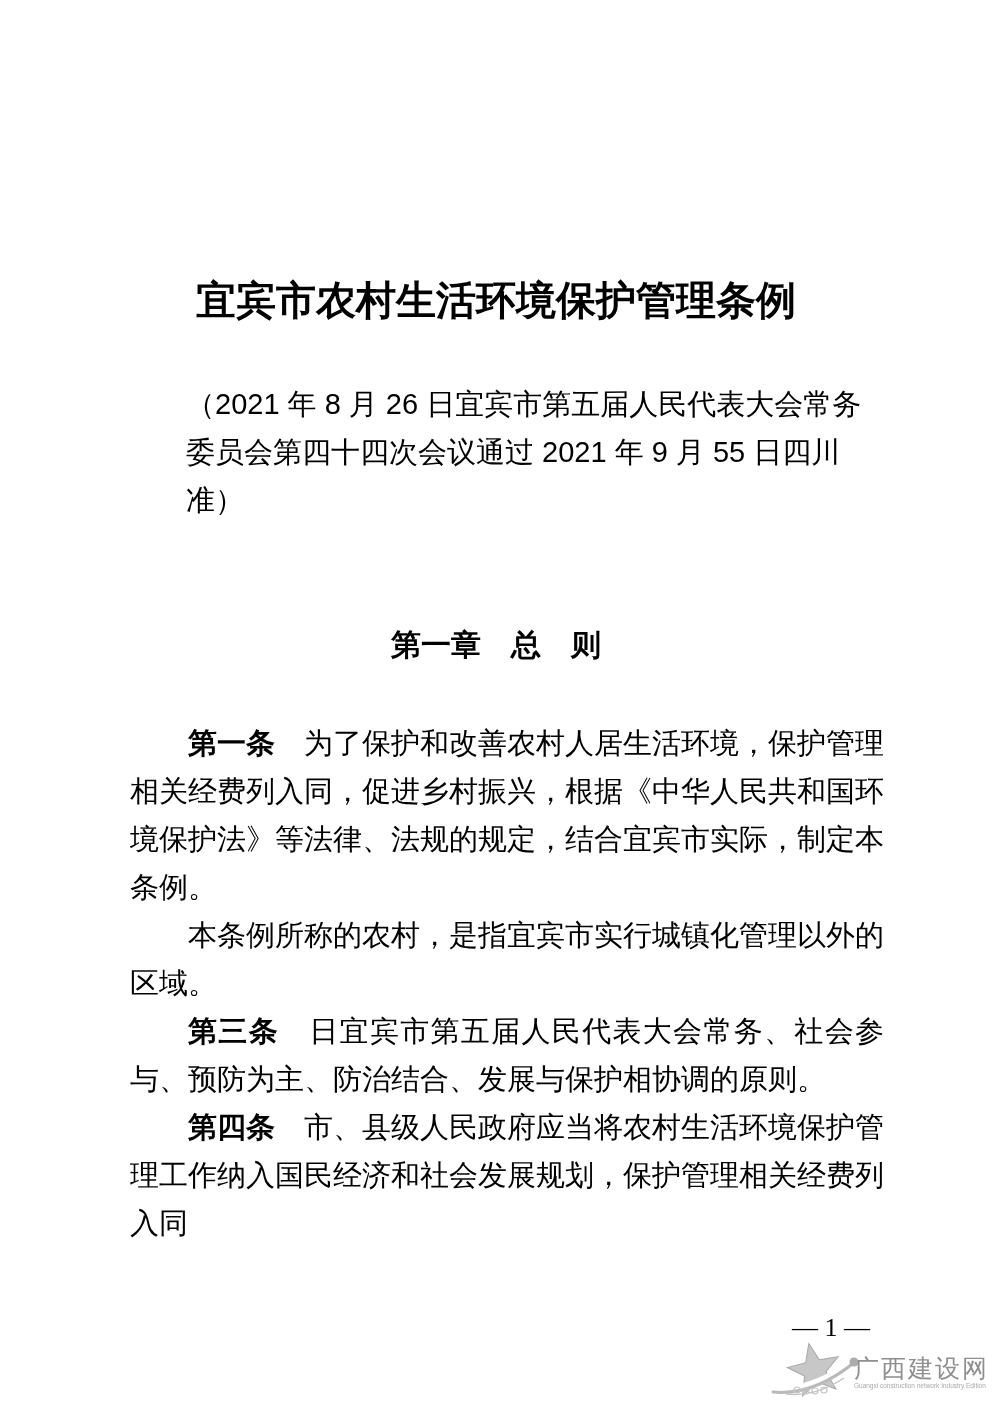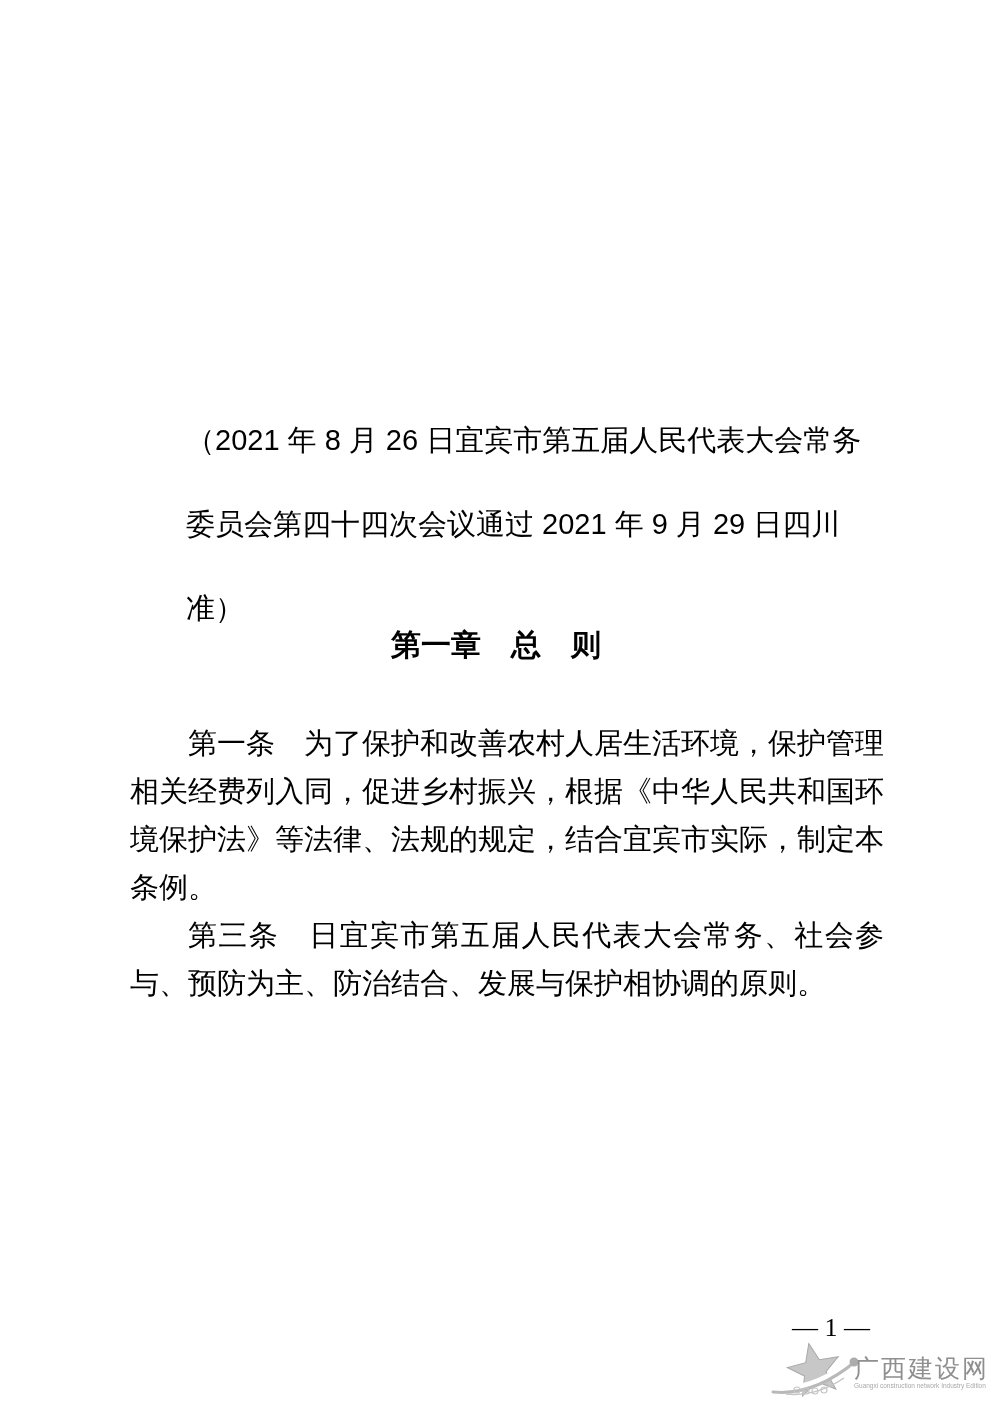--- a/index.html
+++ b/index.html
@@ -34,21 +34,20 @@
     left: 186px;
     width: 640px;
     font-family: "Liberation Sans", sans-serif;
     font-weight: 400;
     font-size: 29px;
     color: #000000;
   }
   .preamble-line {
     line-height: 48px;
     white-space: nowrap;
-    margin-top: 36px;
   }
   .chapter-heading {
     position: absolute;
     top: 621px;
     left: 0;
     width: 100%;
     margin: 0;
     text-align: center;
     font-family: "Liberation Sans", sans-serif;
     font-weight: 700;
@@ -66,21 +65,21 @@
     line-height: 48px;
     text-align: justify;
     color: #000000;
   }
   .body-text p {
     margin: 0;
     text-indent: 2em;
   }
   .para-label {
     font-family: "Liberation Sans", sans-serif;
-    font-weight: 400;
+    font-weight: 700;
   }
   .page-number {
     position: absolute;
     top: 1315px;
     right: 122px;
     font-family: "Liberation Serif", serif;
     font-size: 26px;
     line-height: 26px;
     color: #000000;
     white-space: nowrap;
@@ -119,32 +118,35 @@
     white-space: nowrap;
     transform: scale(0.72);
     transform-origin: left top;
   }
 </style>
 </head>
 <body>
 
 <div class="page">
 
+  <h1 class="doc-title">宜宾市农村生活环境保护管理条例</h1>
 
   <div class="preamble">
     <div class="preamble-line">（2021 年 8 月 26 日宜宾市第五届人民代表大会常务</div>
-    <div class="preamble-line">委员会第四十四次会议通过 2021 年 9 月 29 日四川</div>
+    <div class="preamble-line">委员会第四十四次会议通过 2021 年 9 月 55 日四川</div>
     <div class="preamble-line">准）</div>
   </div>
 
   <h2 class="chapter-heading">第一章　总　则</h2>
 
   <div class="body-text">
     <p><span class="para-label">第一条　</span><span>为了保护和改善农村人居生活环境，保护管理相关经费列入同，促进乡村振兴，根据《中华人民共和国环境保护法》等法律、法规的规定，结合宜宾市实际，制定本条例。</span></p>
+    <p><span class="para-label"></span><span>本条例所称的农村，是指宜宾市实行城镇化管理以外的区域。</span></p>
     <p><span class="para-label">第三条　</span><span>日宜宾市第五届人民代表大会常务、社会参与、预防为主、防治结合、发展与保护相协调的原则。</span></p>
+    <p><span class="para-label">第四条　</span><span>市、县级人民政府应当将农村生活环境保护管理工作纳入国民经济和社会发展规划，保护管理相关经费列入同</span></p>
   </div>
 
   <div class="page-number">— 1 —</div>
 
   <div class="watermark">
     <svg class="wm-logo-svg" width="100" height="62" viewBox="0 0 100 62" xmlns="http://www.w3.org/2000/svg">
       <g transform="rotate(-12 48 30)">
         <path d="M48 5 L55 23 L74 24 L59 36 L65 55 L48 44 L31 55 L37 36 L22 24 L41 23 Z" fill="#c7c7c7" stroke="#a8a8a8" stroke-width="1"></path>
       </g>
       <path d="M6 50 Q 48 55 90 19" stroke="#ffffff" stroke-width="6" fill="none"></path>

